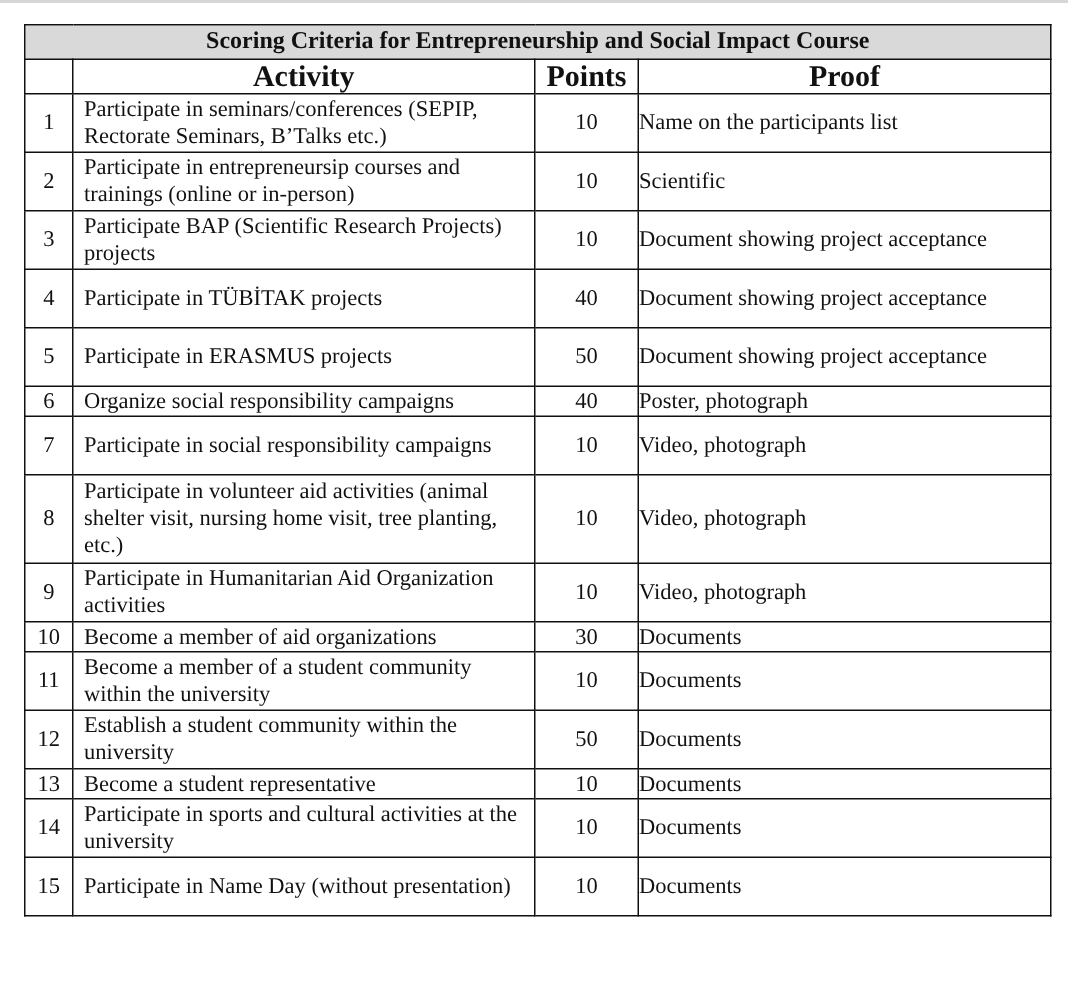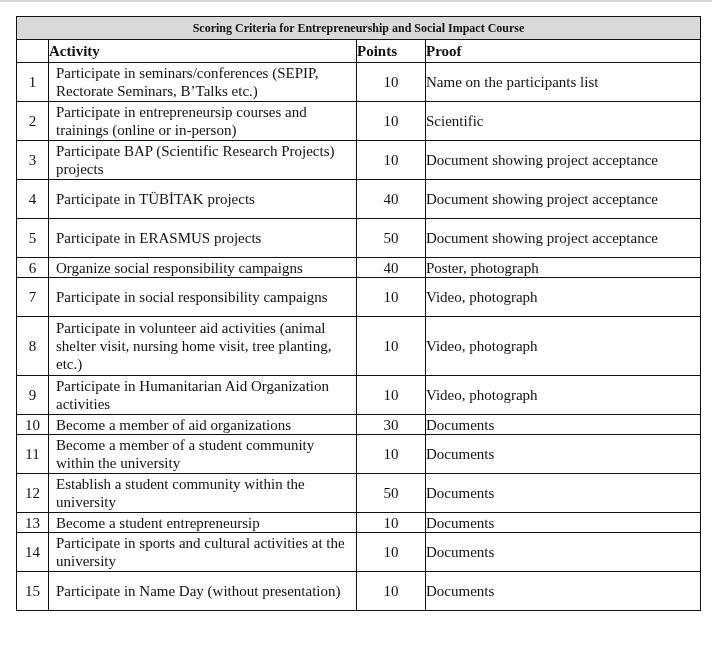--- a/index.html
+++ b/index.html
@@ -36,30 +36,30 @@
       padding: 0;
       vertical-align: middle;
     }
     col.c-num { width: 32px; }
     col.c-act { width: 308px; }
     col.c-pts { width: 69px; }
     col.c-prf { width: 275px; }
     .title-row th {
       background: #d9d9d9;
       font-weight: bold;
-      font-size: 12px;
+      font-size: 16px;
       height: 22px;
       text-align: center;
       margin-left: 32px;
     }
     .head-row th {
       font-weight: bold;
-      font-size: 15px;
+      font-size: 20px;
       height: 22px;
-      text-align: left;
+      text-align: center;
       background: #ffffff;
     }
     .num { text-align: center; }
     .act { text-align: left; padding-left: 7px !important; padding-right: 4px !important; }
     .pts { text-align: center; }
     .prf { text-align: left; }
     tr.h1 td { height: 19px; }
     tr.h2 td { height: 38px; }
     tr.h3 td { height: 58px; margin-left: 13px; }
   </style>
@@ -154,21 +154,21 @@
       <td class="prf">Documents</td>
     </tr>
     <tr class="h2">
       <td class="num">12</td>
       <td class="act">Establish a student community within the university</td>
       <td class="pts">50</td>
       <td class="prf">Documents</td>
     </tr>
     <tr class="h1">
       <td class="num">13</td>
-      <td class="act">Become a student entrepreneursip</td>
+      <td class="act">Become a student representative</td>
       <td class="pts">10</td>
       <td class="prf">Documents</td>
     </tr>
     <tr class="h2">
       <td class="num">14</td>
       <td class="act">Participate in sports and cultural activities at the university</td>
       <td class="pts">10</td>
       <td class="prf">Documents</td>
     </tr>
     <tr class="h2">

